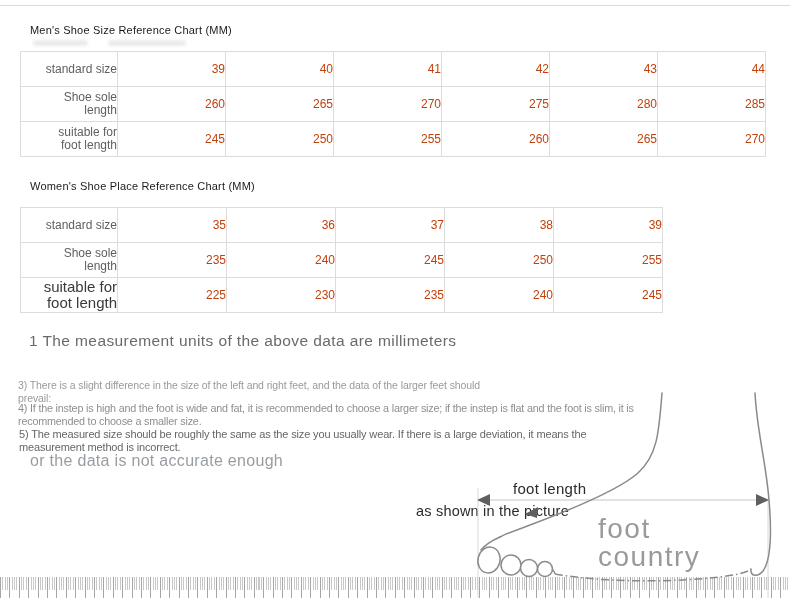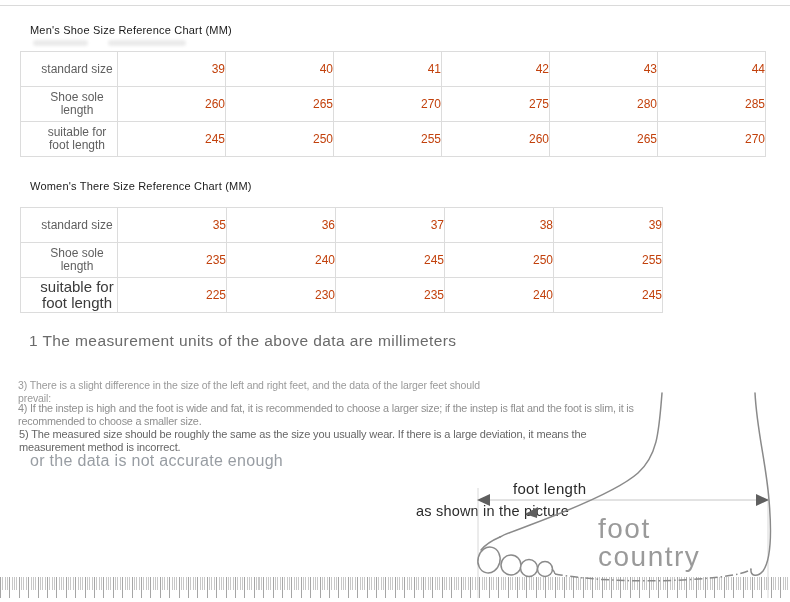--- a/index.html
+++ b/index.html
@@ -4,21 +4,21 @@
 <style>
   html,body{margin:0;padding:0;}
   body{width:790px;height:602px;position:relative;background:#ffffff;
        font-family:"Liberation Sans","DejaVu Sans",sans-serif;overflow:hidden;}
   .abs{position:absolute;}
   .topline{left:0;top:5px;width:790px;height:1px;background:#dadada;}
   .section-title{font-size:11px;font-weight:400;color:#1b1b1b;letter-spacing:.2px;}
   table.size{border-collapse:collapse;table-layout:fixed;background:#fff;}
   table.size td{border:1px solid #dcdcdc;font-size:12px;color:#c2410c;
                 text-align:right;vertical-align:middle;padding:0;}
-  table.size td.lbl{text-align:center;padding-left:16px;font-size:12px;color:#5f5f5f;line-height:13px;}
+  table.size td.lbl{text-align:right;padding-left:16px;font-size:12px;color:#5f5f5f;line-height:13px;}
   table.size tr{height:35px;}
   table.size td.lbl.big{font-size:15px;color:#3a3a3a;line-height:16px;}
   .smudge{background:#ebebeb;filter:blur(1.5px);border-radius:3px;}
   .n1{font-size:15.5px;color:#6a6a6a;letter-spacing:.4px;}
   .n2{font-size:11.3px;color:#585858;line-height:13px;letter-spacing:-.15px;}
   .n3{font-size:10.5px;color:#9a9a9a;line-height:12.5px;letter-spacing:-.1px;}
   .n4{font-size:10.8px;color:#8f8f8f;line-height:13px;letter-spacing:-.2px;}
   .n5{font-size:11px;color:#666;line-height:13px;letter-spacing:-.15px;}
   .n6{font-size:16px;color:#989da3;letter-spacing:.3px;}
   .caption{font-size:14.5px;color:#2b2b2b;letter-spacing:.2px;margin-left:48px;}
@@ -76,21 +76,21 @@
     <td>245</td>
     <td>250</td>
     <td>255</td>
     <td>260</td>
     <td>265</td>
     <td>270</td>
   </tr>
 </tbody>
   </table>
 
-<div class="abs section-title" style="left:30px;top:180px;">Women's There Size Reference Chart (MM)</div>
+<div class="abs section-title" style="left:30px;top:180px;">Women's Shoe Place Reference Chart (MM)</div>
 
 <table class="size abs" style="left:20px;top:207px;width:642px;">
   <colgroup>
       <col style="width:97px">
       <col style="width:109px">
       <col style="width:109px">
       <col style="width:109px">
       <col style="width:109px">
       <col style="width:109px">
     </colgroup>

